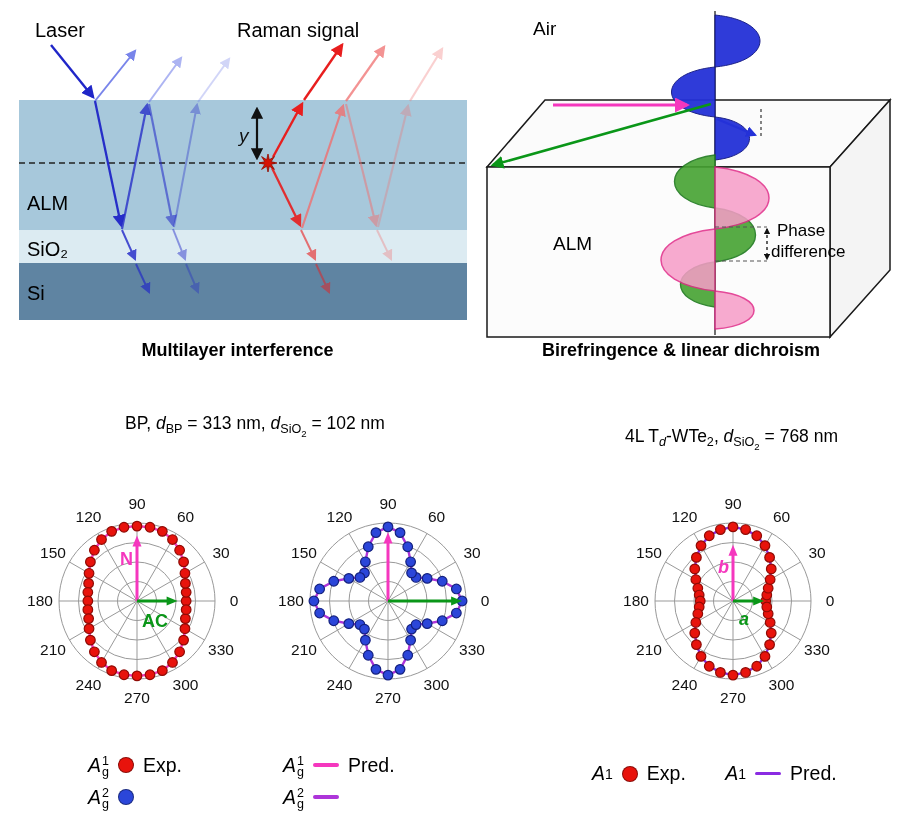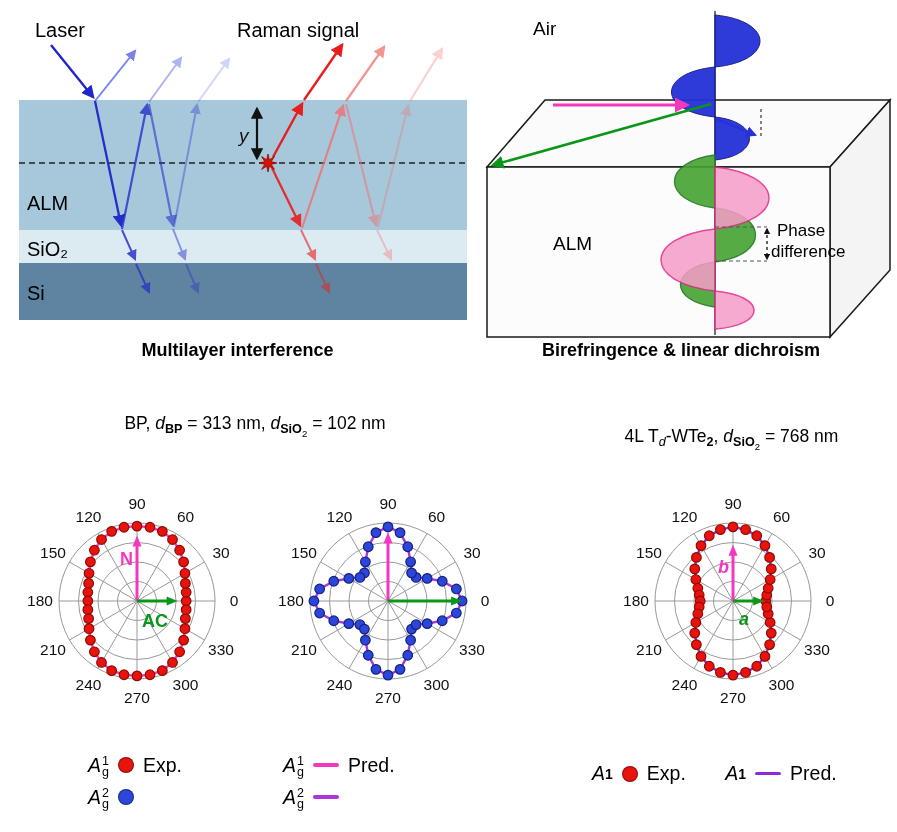--- a/index.html
+++ b/index.html
@@ -2,21 +2,21 @@
 <html><head>
 <meta charset="utf-8">
 <style>
   html,body{margin:0;padding:0;background:#fff;}
   body{font-family:"Liberation Sans", sans-serif; color:#111;}
   #fig{position:relative;width:897px;height:832px;background:#fff;overflow:hidden;}
   .abs{position:absolute;}
   .caption{position:absolute;font-weight:bold;font-size:18px;text-align:center;color:#000;}
   .ptitle{position:absolute;font-size:17.5px;text-align:center;color:#000;}
   .seg-i{font-style:italic;}
-  .seg-sub{font-size:0.72em;vertical-align:-0.32em;font-weight:bold;}
+  .seg-sub{font-size:0.72em;vertical-align:-0.32em;}
   .seg-subsub{font-size:0.55em;vertical-align:-0.85em;}
   .seg-isub{font-style:italic;font-size:0.72em;vertical-align:-0.32em;}
   .legend{position:absolute;font-size:19.5px;color:#000;}
   .lrow{display:flex;align-items:center;gap:9px;height:32px;}
   .litem{display:inline-flex;align-items:center;gap:9px;margin-right:34px;}
   .mode{display:inline-flex;align-items:center;}
   .mbase{font-style:italic;}
   .stack{display:inline-flex;flex-direction:column;align-items:flex-start;font-size:12.5px;line-height:11px;margin-left:1px;transform:translateY(2px);}
   .st{display:block;height:11px;}
   .dot{display:inline-block;width:14px;height:14px;border-radius:50%;border:1px solid rgba(0,0,0,.4);}

